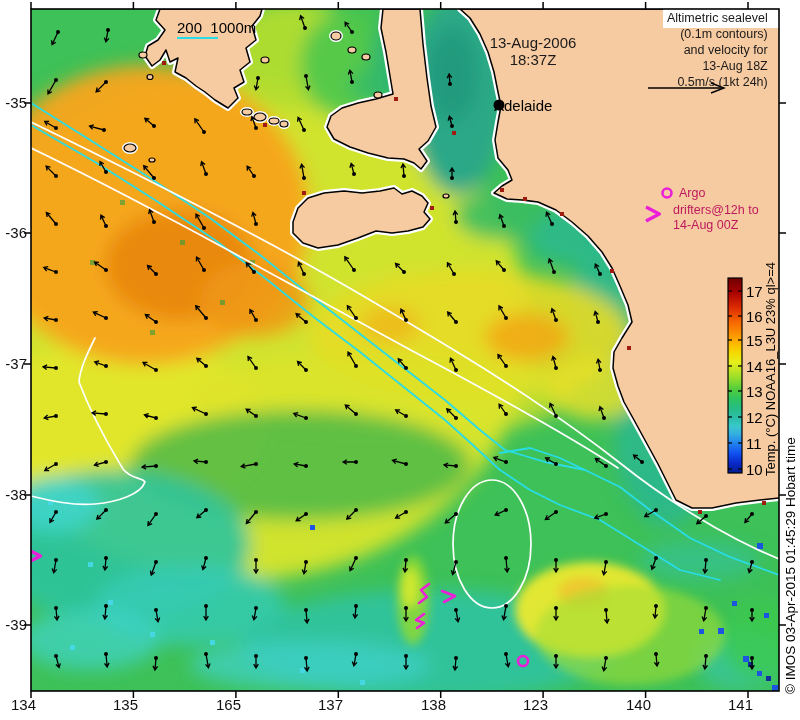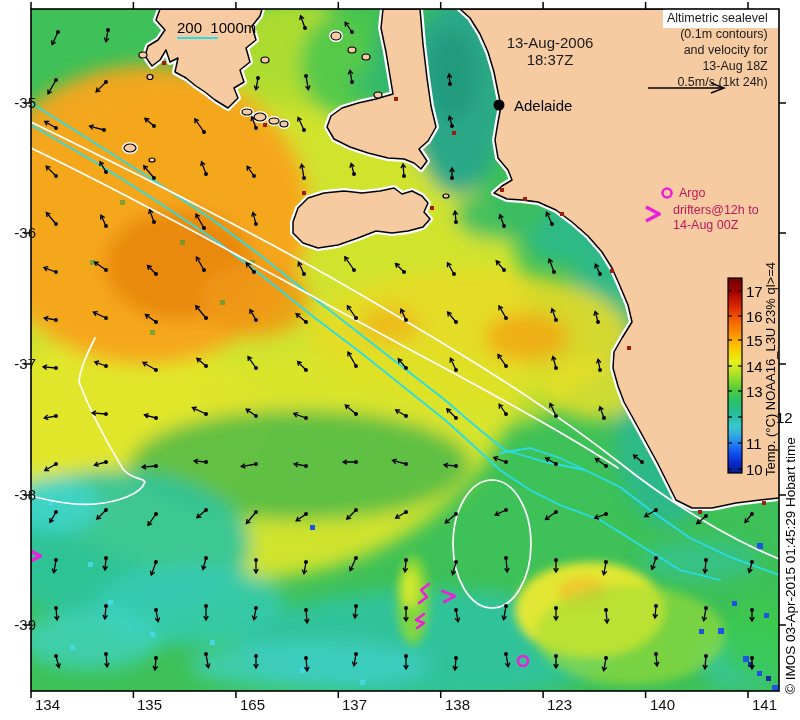--- a/index.html
+++ b/index.html
@@ -1,21 +1,21 @@
 <!DOCTYPE html>
 <html><head>
 <meta charset="utf-8">
 <style>
   html,body{margin:0;padding:0;background:#fff;}
   #stage{position:relative;width:800px;height:720px;background:#fff;overflow:hidden;
          font-family:"Liberation Sans","DejaVu Sans",sans-serif;color:#000;}
   #map-svg{position:absolute;left:0;top:0;}
   .abs{position:absolute;white-space:nowrap;}
-  .tick-label{font-size:15px;color:#111;padding-left:9px;}
-  .lon-label{width:40px;text-align:right;top:696px;}
+  .tick-label{font-size:15px;color:#111;}
+  .lon-label{width:40px;text-align:left;top:696px;}
   .lat-label{width:27px;text-align:right;left:0;height:16px;line-height:16px;}
   .cbar-num{font-size:15px;color:#000;}
   .rot{transform:rotate(-90deg);transform-origin:0 0;}
   .legend-text{font-size:12.5px;line-height:16px;color:#1a1a1a;text-align:right;}
   .legend-text span{display:block;}
   .small-note{font-size:12.5px;color:#be185d;}
 </style>
 </head>
 <body>
 
@@ -612,45 +612,45 @@
   <div class="abs tick-label lon-label" style="left:728px">141</div>
 
   <div class="abs tick-label lat-label" style="top:95px">-35</div>
   <div class="abs tick-label lat-label" style="top:225px">-36</div>
   <div class="abs tick-label lat-label" style="top:356px">-37</div>
   <div class="abs tick-label lat-label" style="top:487px">-38</div>
   <div class="abs tick-label lat-label" style="top:617px">-39</div>
 
   <div class="abs" style="left:177px;top:19px;font-size:15px;white-space:pre">200  1000m</div>
 
-  <div class="abs" style="left:484px;top:35px;width:132px;text-align:center;font-size:15px;line-height:16.5px;color:#1a1a1a">
+  <div class="abs" style="left:467px;top:35px;width:132px;text-align:center;font-size:15px;line-height:16.5px;color:#1a1a1a">
     <span style="display:block">13-Aug-2006</span>
     <span style="display:block">18:37Z</span>
   </div>
 
-  <div class="abs" style="left:514px;top:97px;font-size:15px">Adelaide</div>
+  <div class="abs" style="left:494px;top:97px;font-size:15px">Adelaide</div>
 
   <div class="abs legend-text" style="left:667px;top:10px">
     <span>Altimetric sealevel</span>
     <span>(0.1m contours)</span>
     <span>and velocity for</span>
     <span>13-Aug 18Z</span>
     <span>0.5m/s (1kt 24h)</span>
   </div>
 
   <div class="abs small-note" style="left:679px;top:186px">Argo</div>
   <div class="abs small-note" style="left:673px;top:203px">drifters@12h to</div>
   <div class="abs small-note" style="left:673px;top:218px">14-Aug 00Z</div>
 
   <div class="abs cbar-num" style="left:746px;top:283px">17</div>
   <div class="abs cbar-num" style="left:746px;top:308px">16</div>
   <div class="abs cbar-num" style="left:746px;top:332px">15</div>
   <div class="abs cbar-num" style="left:746px;top:358px">14</div>
   <div class="abs cbar-num" style="left:746px;top:383px">13</div>
-  <div class="abs cbar-num" style="left:776px;top:409px">12</div>
+  <div class="abs cbar-num" style="left:746px;top:409px">12</div>
   <div class="abs cbar-num" style="left:746px;top:435px">11</div>
   <div class="abs cbar-num" style="left:746px;top:461px">10</div>
 
   <div class="abs rot" style="left:763px;top:476px;font-size:13px">Temp. (°C) NOAA16_L3U 23% ql&gt;=4</div>
 
   <div class="abs rot" style="left:783px;top:694px;font-size:13.5px">© IMOS 03-Apr-2015 01:45:29 Hobart time</div>
 
 </div>
 
 </body></html>

